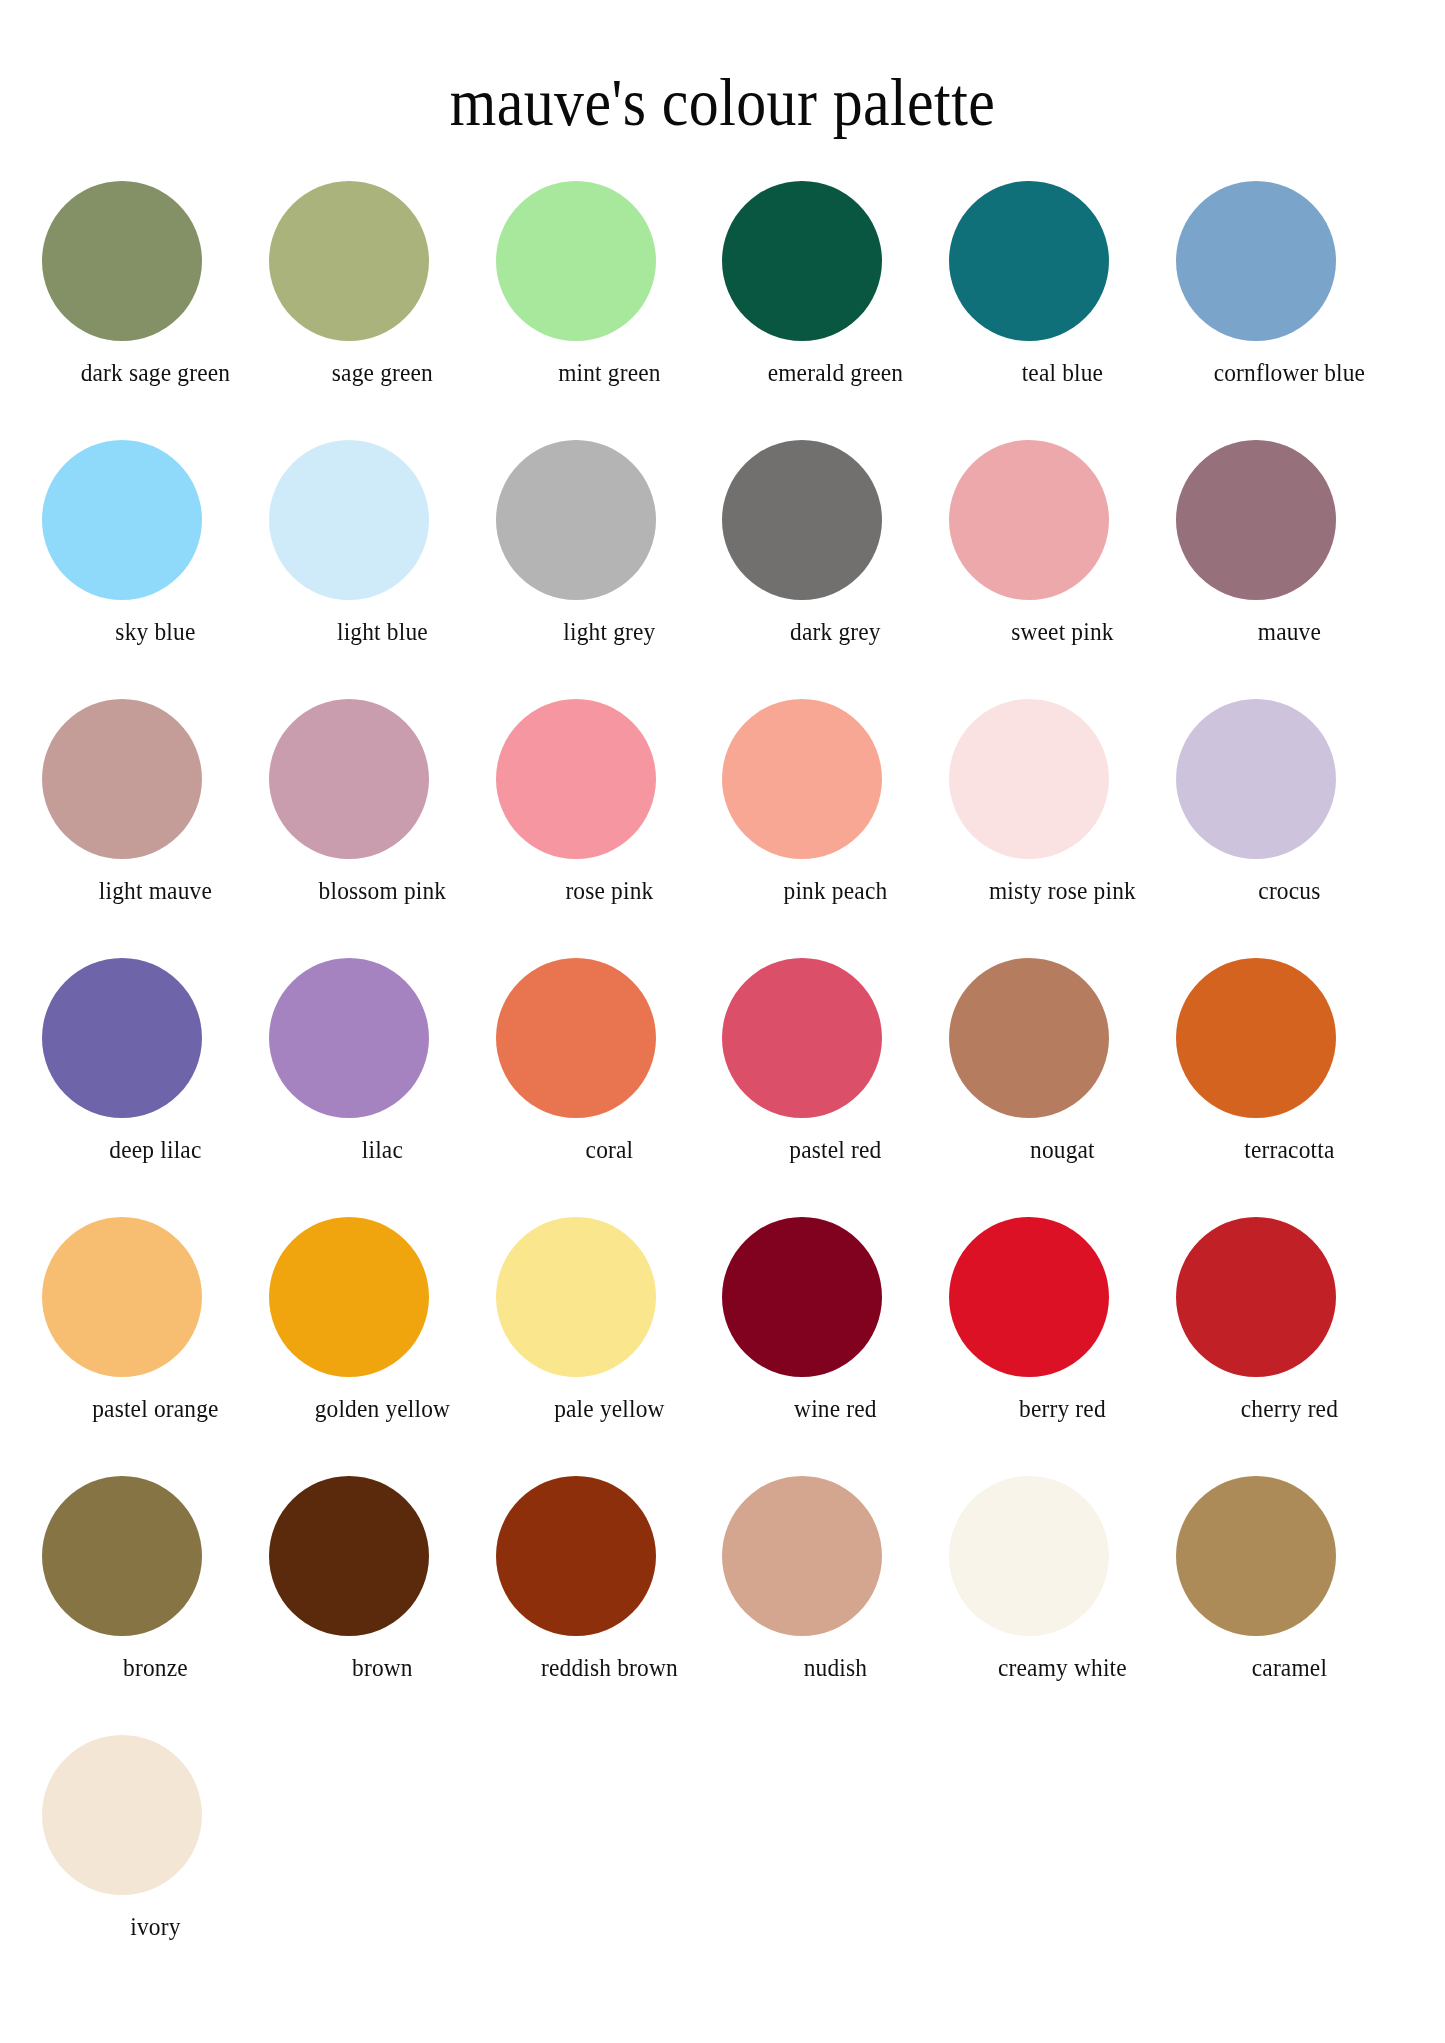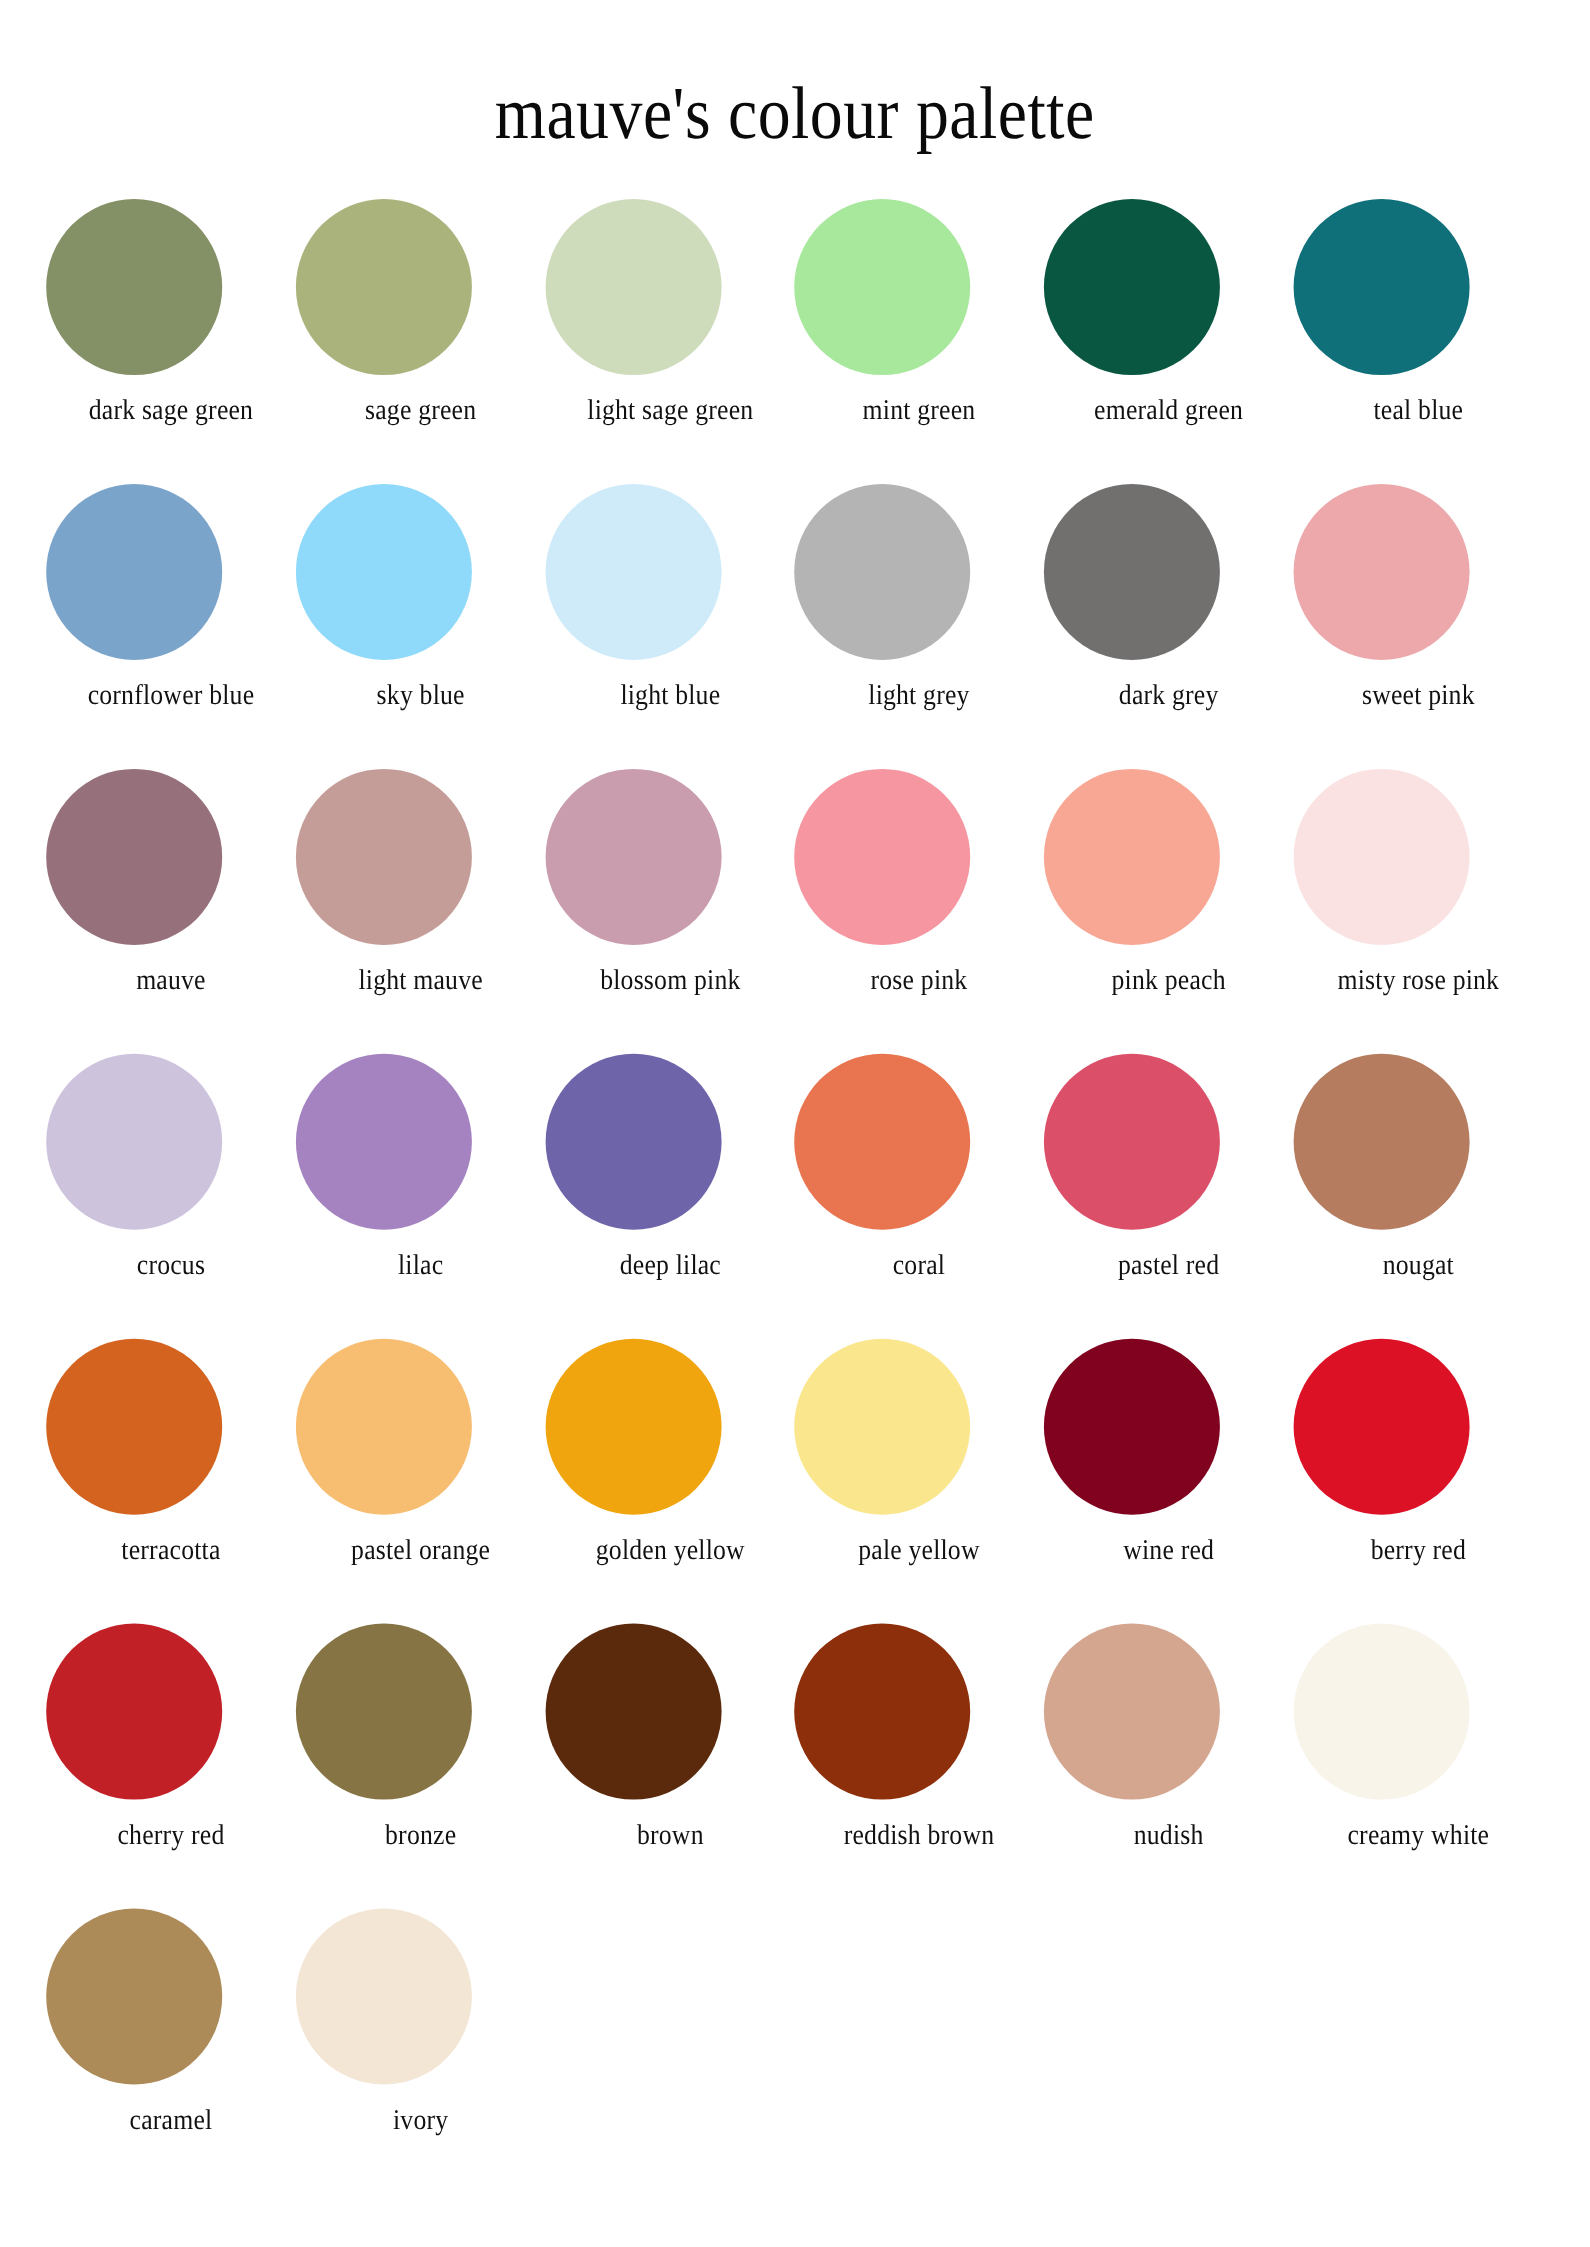--- a/index.html
+++ b/index.html
@@ -81,24 +81,20 @@
   <div class="grid">
       <div class="cell">
         <div class="swatch" style="background: rgb(132, 144, 101);"></div>
         <div class="swatch-label">dark sage green</div>
       </div>
       <div class="cell">
         <div class="swatch" style="background: rgb(170, 179, 123);"></div>
         <div class="swatch-label">sage green</div>
       </div>
       <div class="cell">
-        <div class="swatch" style="background: rgb(206, 220, 188);"></div>
-        <div class="swatch-label">light sage green</div>
-      </div>
-      <div class="cell">
         <div class="swatch" style="background: rgb(167, 232, 156);"></div>
         <div class="swatch-label">mint green</div>
       </div>
       <div class="cell">
         <div class="swatch" style="background: rgb(10, 87, 65);"></div>
         <div class="swatch-label">emerald green</div>
       </div>
       <div class="cell">
         <div class="swatch" style="background: rgb(16, 112, 122);"></div>
         <div class="swatch-label">teal blue</div>
@@ -149,28 +145,28 @@
       </div>
       <div class="cell">
         <div class="swatch" style="background: rgb(251, 226, 226);"></div>
         <div class="swatch-label">misty rose pink</div>
       </div>
       <div class="cell">
         <div class="swatch" style="background: rgb(206, 195, 221);"></div>
         <div class="swatch-label">crocus</div>
       </div>
       <div class="cell">
+        <div class="swatch" style="background: rgb(110, 100, 170);"></div>
+        <div class="swatch-label">deep lilac</div>
+      </div>
+      <div class="cell">
         <div class="swatch" style="background: rgb(165, 131, 192);"></div>
         <div class="swatch-label">lilac</div>
       </div>
       <div class="cell">
-        <div class="swatch" style="background: rgb(110, 100, 170);"></div>
-        <div class="swatch-label">deep lilac</div>
-      </div>
-      <div class="cell">
         <div class="swatch" style="background: rgb(232, 117, 79);"></div>
         <div class="swatch-label">coral</div>
       </div>
       <div class="cell">
         <div class="swatch" style="background: rgb(219, 79, 104);"></div>
         <div class="swatch-label">pastel red</div>
       </div>
       <div class="cell">
         <div class="swatch" style="background: rgb(181, 124, 96);"></div>
         <div class="swatch-label">nougat</div>

